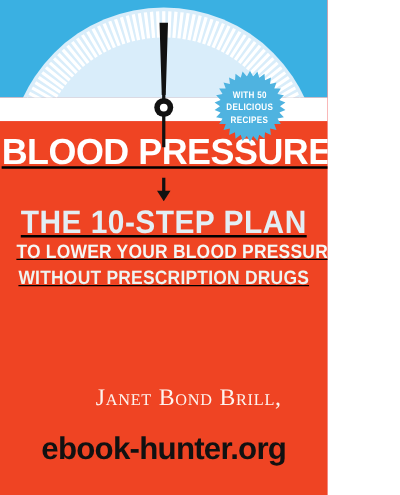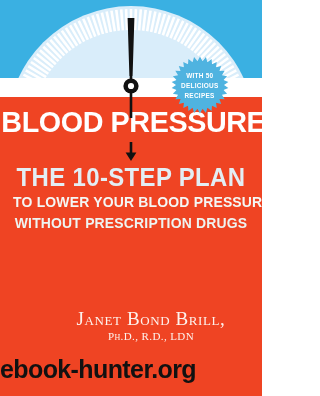--- a/index.html
+++ b/index.html
@@ -111,20 +111,21 @@
   }
 
   
   .text-block {
     position: absolute;
     left: 0;
     top: 108px;
     width: 262px;
     z-index: 5;
     text-align: center;
+    text-decoration: underline;
   }
   .t-main1 {
     color: #ffffff;
     font-size: 29px;
     font-weight: bold;
     letter-spacing: -0.4px;
     line-height: 29px;
     white-space: nowrap;
     transform: scaleX(0.99);
   }
@@ -231,23 +232,23 @@
     letter-spacing: 0.4px;
     line-height: 13px;
     margin-top: 1px;
     font-variant: small-caps;
     white-space: nowrap;
   }
 
   .watermark {
     position: absolute;
     left: 0;
-    top: 354px;
-    width: 262px;
-    text-align: left;
+    top: 344px;
+    width: 262px;
+    text-align: center;
     color: #111111;
     font-size: 25px;
     font-weight: bold;
     letter-spacing: -0.6px;
     line-height: 30px;
     z-index: 9;
     white-space: nowrap;
   }
 </style>
 </head>
@@ -378,18 +379,17 @@
 
     <div class="t-sub1">THE 10-STEP PLAN</div>
     <div class="t-sub2">TO LOWER YOUR BLOOD PRESSURE</div>
 
 
     <div class="t-sub4">WITHOUT PRESCRIPTION DRUGS</div>
   </div>
 
   <div class="author-block">
     <div class="author-name">Janet Bond Brill,</div>
-    <div class="author-creds">Ph.D., R.D., LDN</div>
   </div>
 
   <div class="watermark">ebook-hunter.org</div>
 
 </div>
 
 </body></html>

